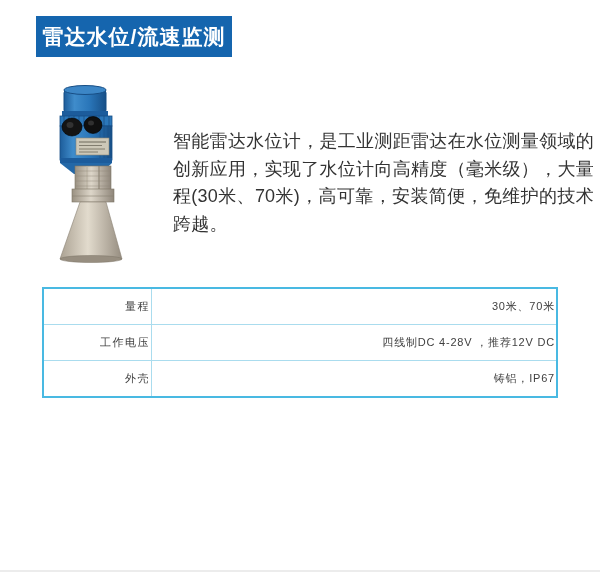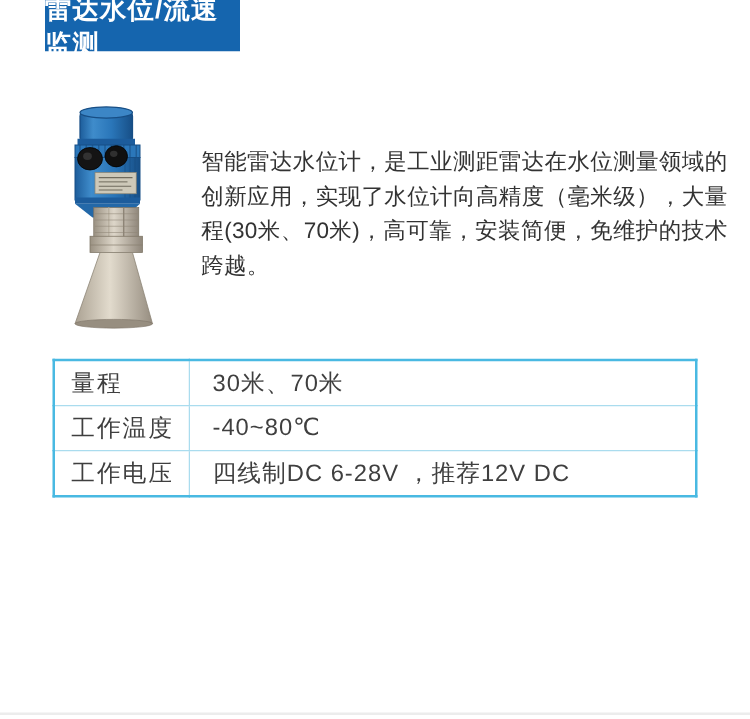--- a/index.html
+++ b/index.html
@@ -12,22 +12,22 @@
     position: relative;
     width: 600px;
     height: 575px;
     background: #ffffff;
     overflow: hidden;
   }
   
   .title-badge {
     position: absolute;
     left: 36px;
-    top: 0;
-    width: 156px;
+    top: 16px;
+    width: 196px;
     height: 41px;
     background: #1565ae;
     color: #ffffff;
     display: flex;
     align-items: center;
     justify-content: center;
     font-size: 21px;
     font-weight: bold;
     letter-spacing: 1px;
     box-sizing: border-box;
@@ -39,45 +39,46 @@
     top: 70px;
     width: 130px;
     height: 198px;
   }
   
   .desc {
     position: absolute;
     left: 161px;
     top: 116px;
     width: 421px;
-    margin: 0;
+    margin: 12px;
     font-size: 18px;
     line-height: 27.5px;
     font-weight: 500;
     color: #333333;
     text-align: justify;
     letter-spacing: 0.2px;
   }
   
   .spec-table {
     position: absolute;
     left: 42px;
     top: 287px;
     width: 516px;
     border-collapse: collapse;
     table-layout: fixed;
     border: 2px solid #49b9e2;
   }
   .spec-table td {
     border: 1px solid #aadcee;
-    font-size: 19px;
+    font-size: 11px;
     color: #3f3f3f;
     vertical-align: middle;
     overflow: hidden;
     white-space: nowrap;
+    text-align: right;
   }
   .spec-table td.label {
     width: 93px;
     padding-left: 13px;
     letter-spacing: 1.5px;
   }
   .spec-table td.value {
     padding-left: 18px;
     letter-spacing: 0.8px;
   }
@@ -195,25 +196,25 @@
 
   <p class="desc">智能雷达水位计，是工业测距雷达在水位测量领域的创新应用，实现了水位计向高精度（毫米级），大量程(30米、70米)，高可靠，安装简便，免维护的技术跨越。</p>
 
   <table class="spec-table">
     <tbody>
       <tr>
         <td class="label">量程</td>
         <td class="value">30米、70米</td>
       </tr>
       <tr>
-        <td class="label">工作温度</td>
-        <td class="value">-40~80℃</td>
+        <td class="label">工作电压</td>
+        <td class="value">四线制DC 4-28V ，推荐12V DC</td>
       </tr>
       <tr>
-        <td class="label">工作电压</td>
-        <td class="value">四线制DC 6-28V ，推荐12V DC</td>
+        <td class="label">外壳</td>
+        <td class="value">铸铝，IP67</td>
       </tr>
     </tbody>
   </table>
 
   <div class="bottom-divider"></div>
 
 </div>
 
 </body></html>

